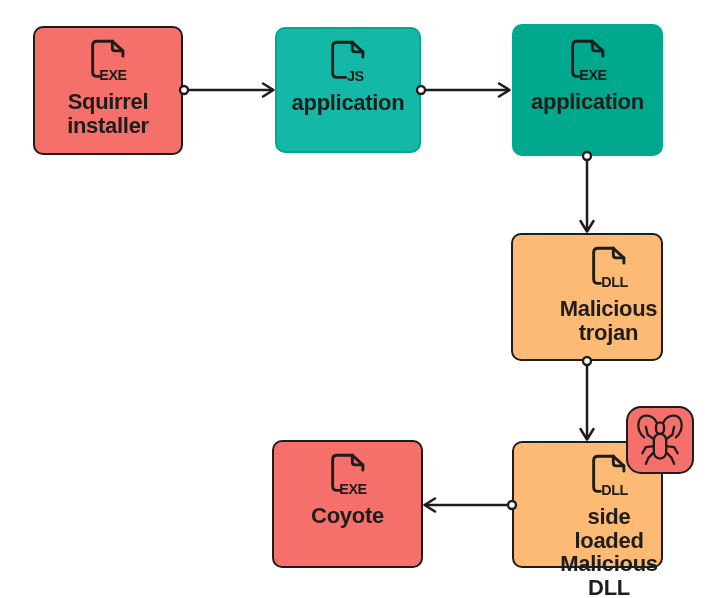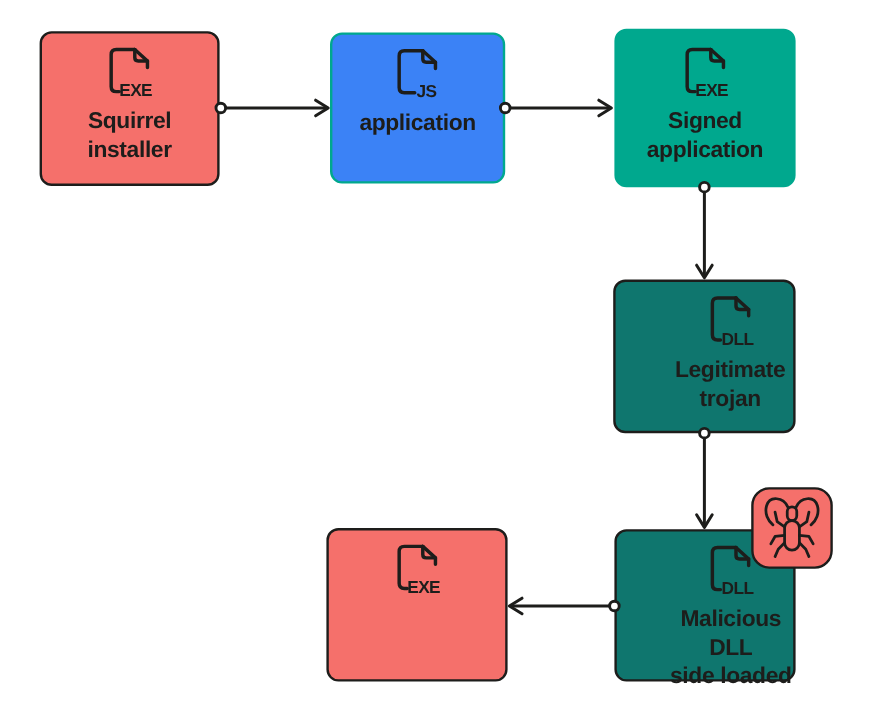--- a/index.html
+++ b/index.html
@@ -7,29 +7,29 @@
     position:relative;width:728px;height:598px;background:#ffffff;overflow:hidden;
     font-family:"Liberation Sans", sans-serif;
   }
   .node{
     position:absolute;box-sizing:border-box;
     border:2px solid #1D1D1B;border-radius:10px;
     display:flex;flex-direction:column;align-items:center;
     padding-top:10px;z-index:1;
   }
   .fill-coral{background:#F5706B;}
-  .fill-white{background:#3b82f6;border-color:#00A88E;}
+  .fill-white{background:#14b8a6;border-color:#00A88E;}
   .fill-teal{background:#00A88E;border-color:#00A88E;}
-  .fill-yellow{background:#0f766e;padding-left:43px;}
+  .fill-yellow{background:#fdba74;padding-left:43px;}
   .file-icon{flex:0 0 auto;display:block;}
   .file-icon path{fill:none;stroke:#1D1D1B;stroke-width:3;stroke-linecap:round;stroke-linejoin:round;}
   .file-icon text{fill:#1D1D1B;font-family:"Liberation Sans", sans-serif;font-weight:bold;font-size:15px;letter-spacing:-0.5px;}
   .label{
     margin-top:7px;text-align:center;
-    font-weight:bold;font-size:19px;line-height:23.5px;
+    font-weight:bold;font-size:22px;line-height:23.5px;
     color:#1D1D1B;letter-spacing:-0.3px;
   }
   .label span{display:block;}
   .arrows{position:absolute;left:0;top:0;z-index:5;pointer-events:none;}
   .arrows line{stroke:#1D1D1B;stroke-width:2.5;}
   .arrows polyline{fill:none;stroke:#1D1D1B;stroke-width:2.5;stroke-linecap:round;stroke-linejoin:round;}
   .arrows circle{fill:#FFFFFF;stroke:#1D1D1B;stroke-width:2.4;}
   .badge{
     position:absolute;left:626px;top:406px;width:68px;height:68px;box-sizing:border-box;
     background:#F5706B;border:2.5px solid #1D1D1B;border-radius:15px;
@@ -69,59 +69,59 @@
   </div>
 
   <div class="node fill-teal" style="left:512px;top:24px;width:151px;height:132px;padding-top:12px;">
     <svg class="file-icon" width="48" height="45" viewBox="0 0 50 46">
       <path d="M29.5 3 H13.5 Q9 3 9 7.5 V35 Q9 39.5 13.5 39.5 H16"></path>
       <path d="M29.5 3 V10 Q29.5 13 32.5 13 H40.5"></path>
       <path d="M29.5 3 L40.5 13 V18.5"></path>
       <text x="16" y="43.5">EXE</text>
     </svg>
     <div class="label">
-      <span>Signed</span>
       <span>application</span>
     </div>
   </div>
 
   <div class="node fill-yellow" style="left:511px;top:233px;width:152px;height:128px;">
     <svg class="file-icon" width="48" height="45" viewBox="0 0 50 46">
       <path d="M29.5 3 H13.5 Q9 3 9 7.5 V35 Q9 39.5 13.5 39.5 H16"></path>
       <path d="M29.5 3 V10 Q29.5 13 32.5 13 H40.5"></path>
       <path d="M29.5 3 L40.5 13 V18.5"></path>
       <text x="17" y="43.5">DLL</text>
     </svg>
     <div class="label">
-      <span>Legitimate</span>
+      <span>Malicious</span>
       <span>trojan</span>
     </div>
   </div>
 
   <div class="node fill-yellow" style="left:512px;top:441px;width:151px;height:127px;">
     <svg class="file-icon" width="48" height="45" viewBox="0 0 50 46">
       <path d="M29.5 3 H13.5 Q9 3 9 7.5 V35 Q9 39.5 13.5 39.5 H16"></path>
       <path d="M29.5 3 V10 Q29.5 13 32.5 13 H40.5"></path>
       <path d="M29.5 3 L40.5 13 V18.5"></path>
       <text x="17" y="43.5">DLL</text>
     </svg>
     <div class="label">
+      <span>side loaded</span>
       <span>Malicious DLL</span>
-      <span>side loaded</span>
     </div>
   </div>
 
   <div class="node fill-coral" style="left:272px;top:440px;width:151px;height:128px;">
     <svg class="file-icon" width="48" height="45" viewBox="0 0 50 46">
       <path d="M29.5 3 H13.5 Q9 3 9 7.5 V35 Q9 39.5 13.5 39.5 H16"></path>
       <path d="M29.5 3 V10 Q29.5 13 32.5 13 H40.5"></path>
       <path d="M29.5 3 L40.5 13 V18.5"></path>
       <text x="16" y="43.5">EXE</text>
     </svg>
     <div class="label">
+      <span>Coyote</span>
     </div>
   </div>
 
   <div class="badge">
     <svg class="bug" width="60" height="60" viewBox="0 0 68 68">
       <path d="M30 14 C26 5 13 3 10 13 C8 20 11 27 16 31"></path>
       <path d="M38 14 C42 5 55 3 58 13 C60 20 57 27 52 31"></path>
       <rect x="29.5" y="14" width="9" height="13" rx="4.5"></rect>
       <rect x="27" y="27" width="14" height="28" rx="7"></rect>
       <path d="M27 33 L20 28 L18 19"></path>

